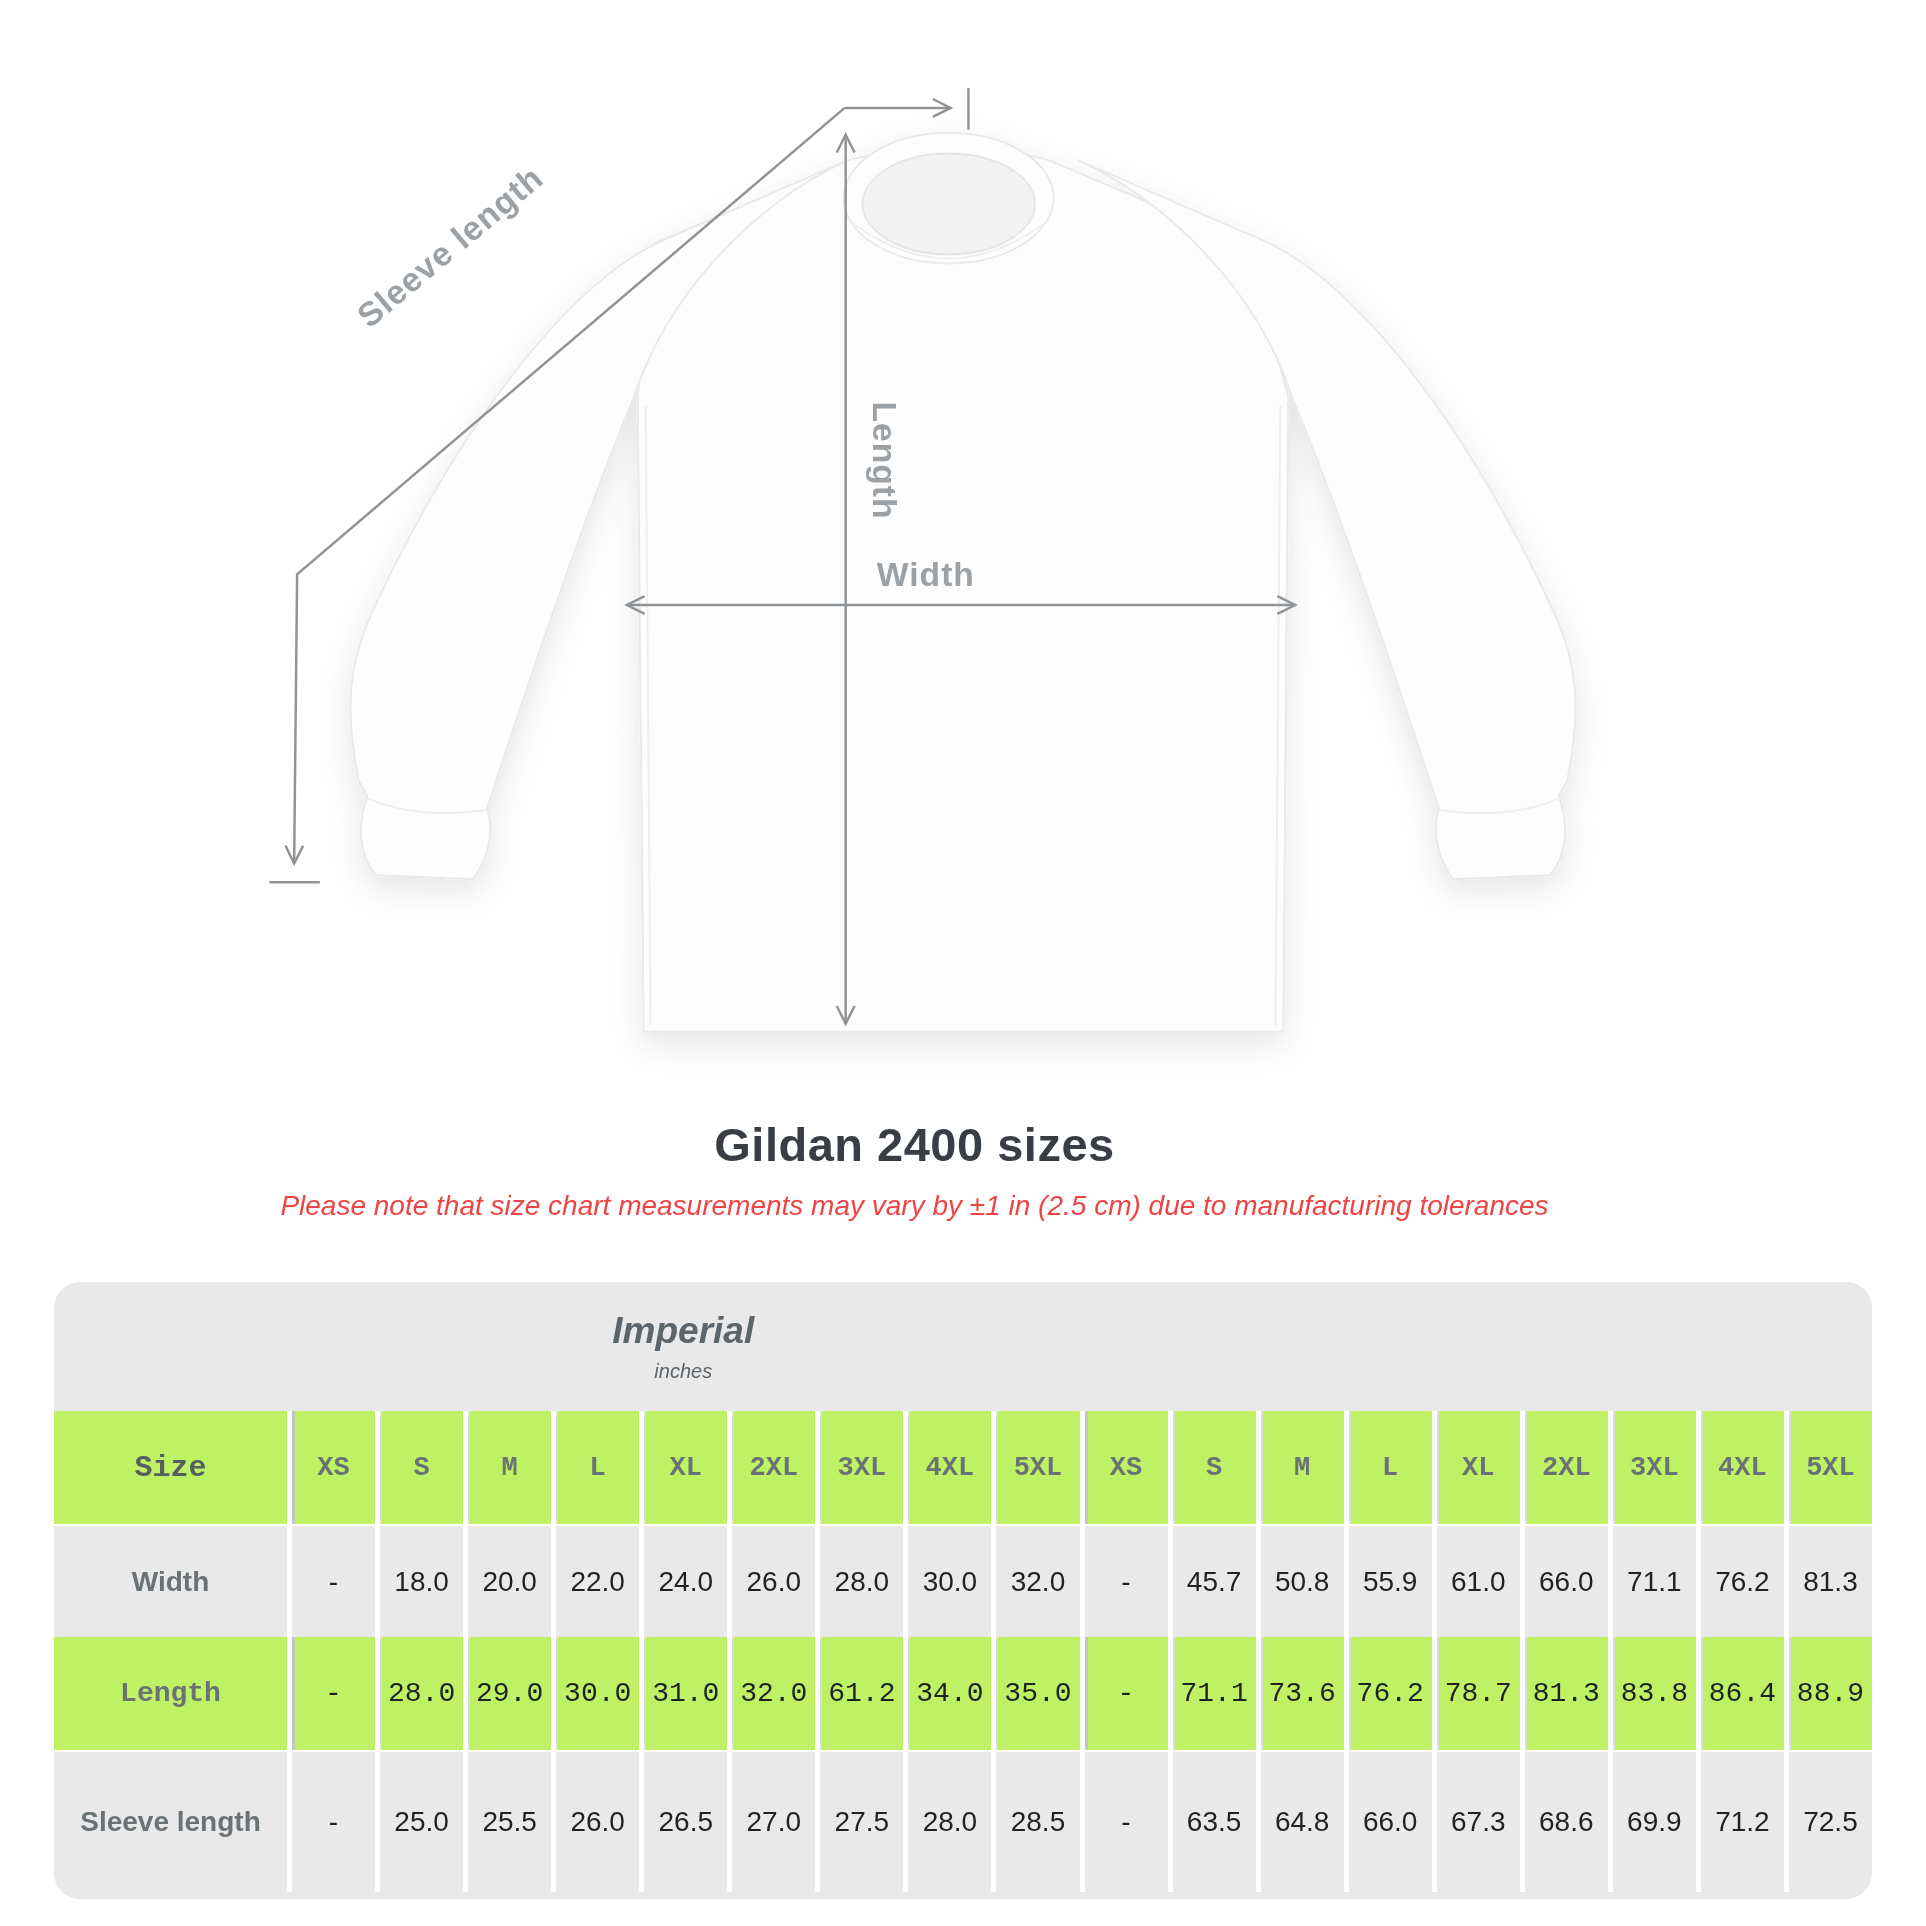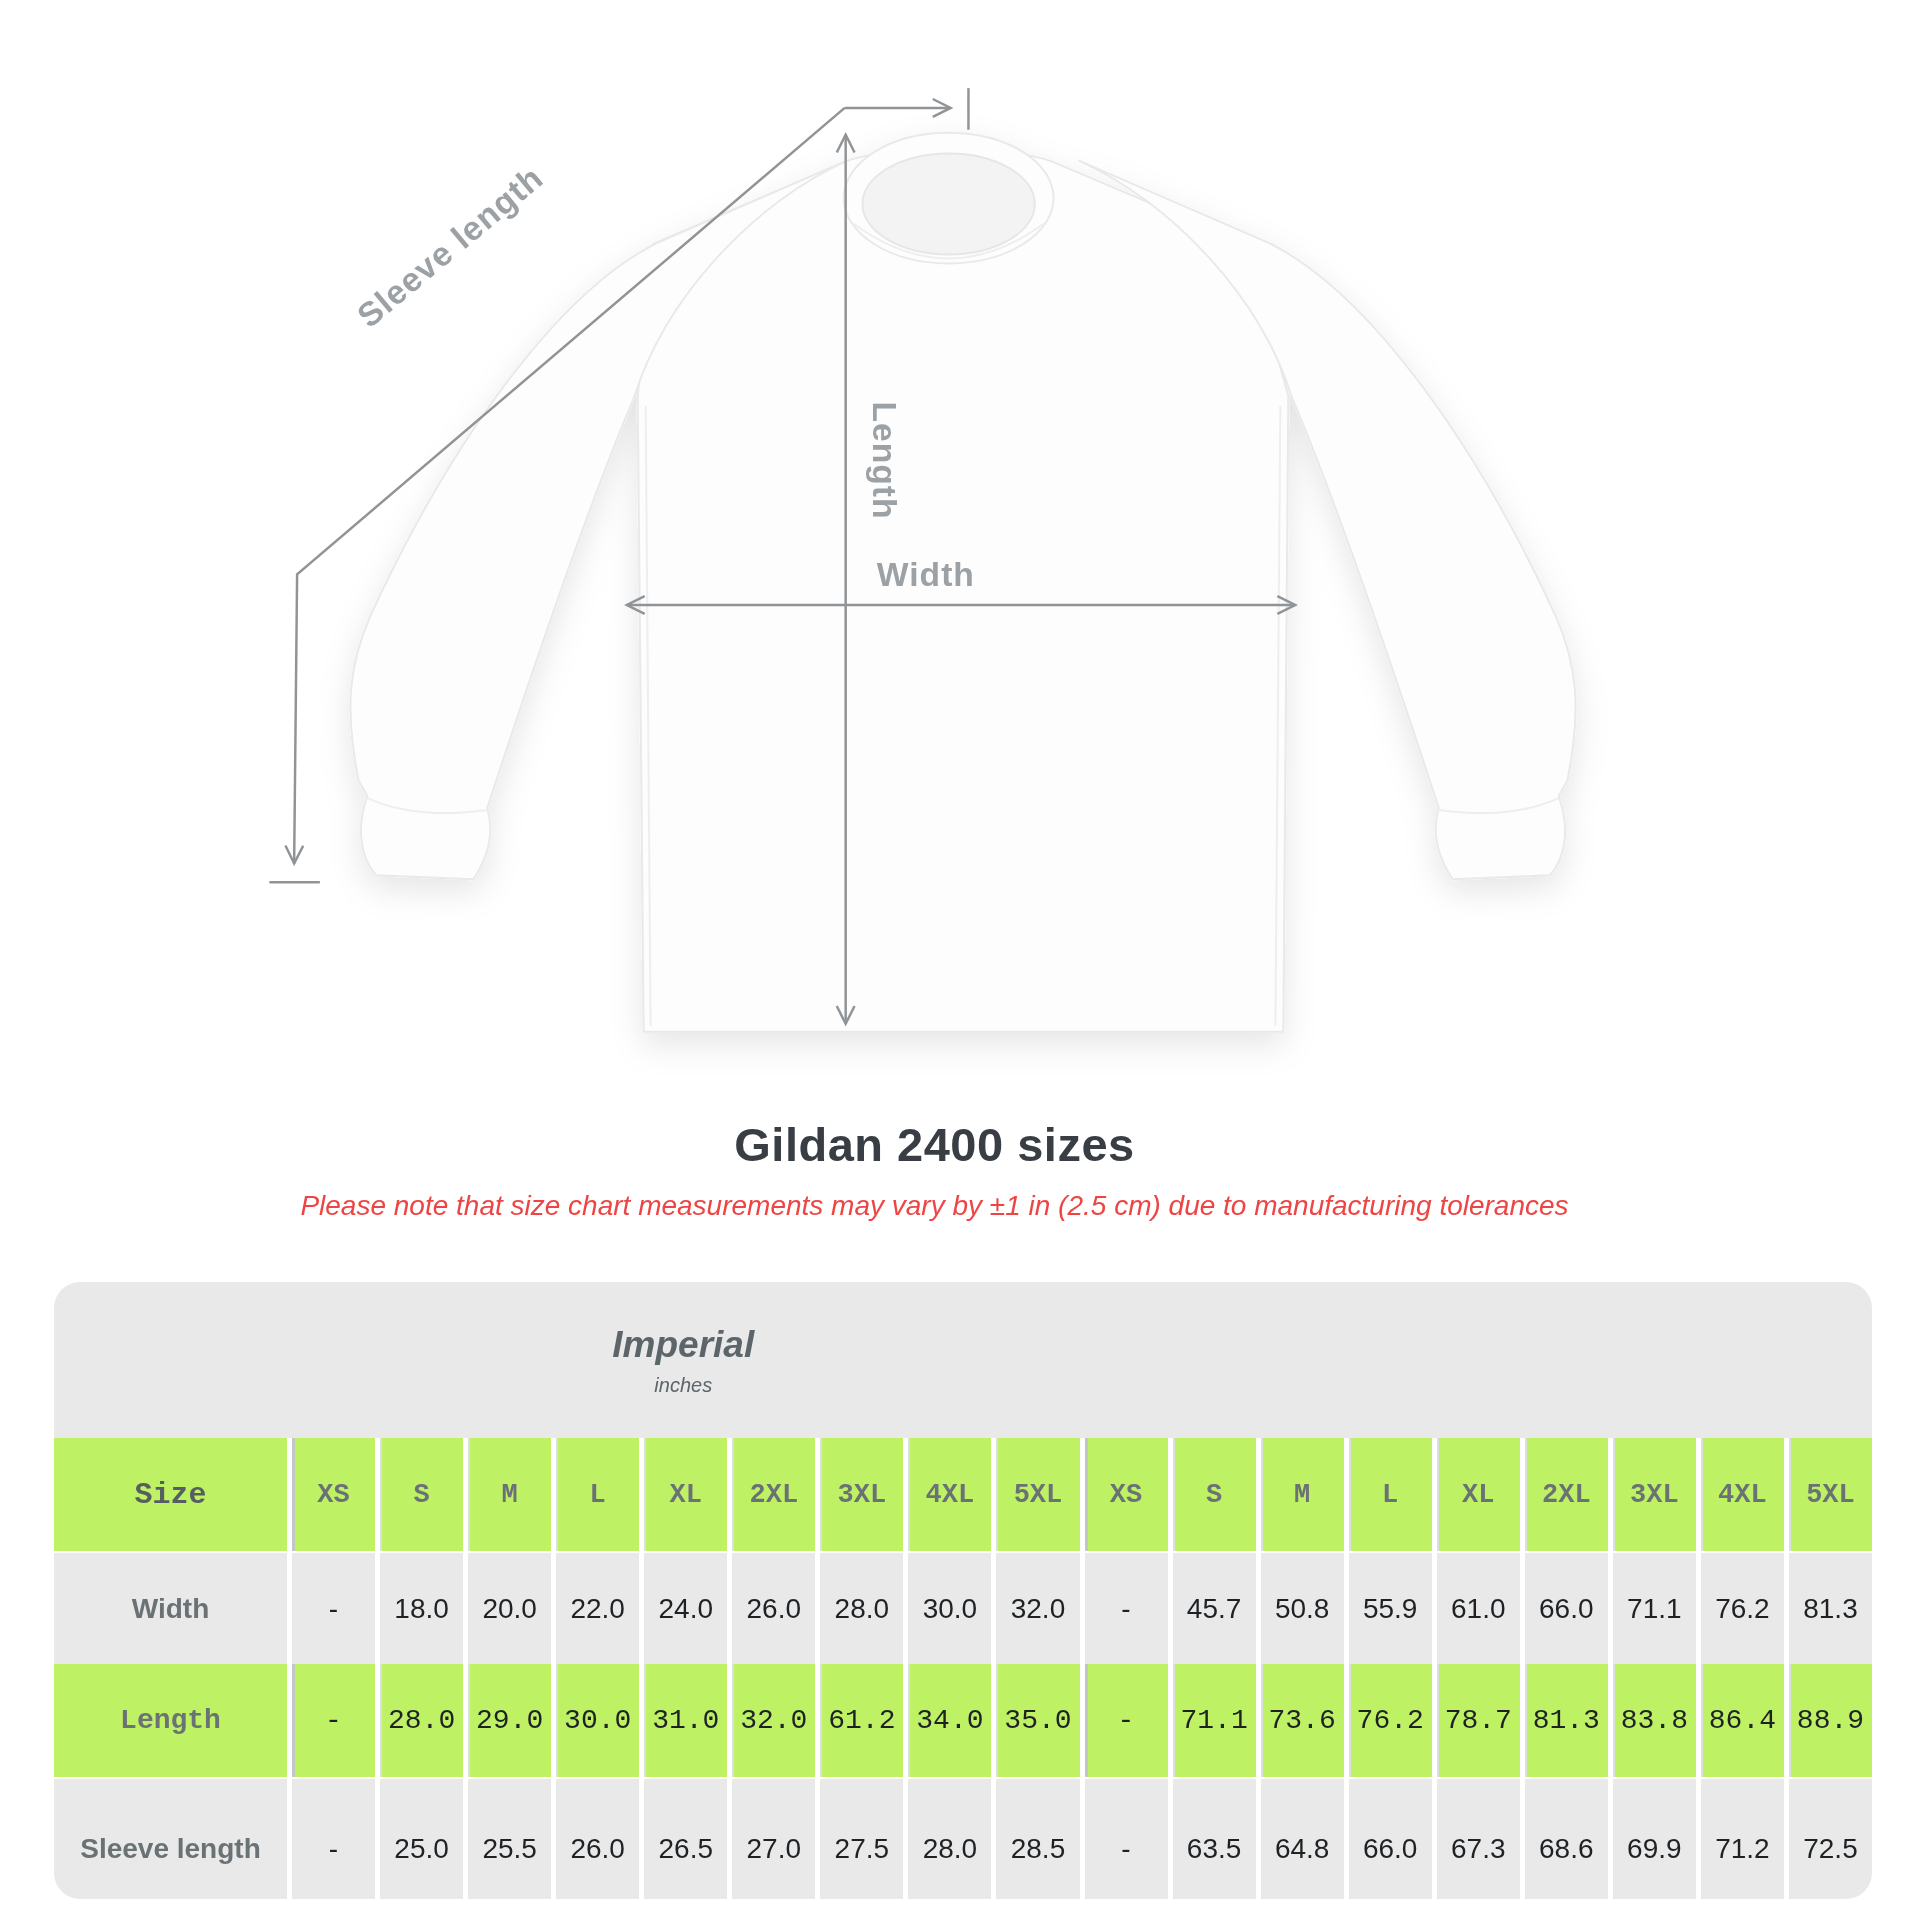--- a/index.html
+++ b/index.html
@@ -11,34 +11,34 @@
   .diagram-wrap{position:absolute;top:0;left:0;width:1927px;height:1109px;}
   svg{display:block;}
   .shirt-shape{fill:#fdfdfd;stroke:#e9e9e9;stroke-width:2;}
   .seam{fill:none;stroke:#eeeeee;stroke-width:2;}
   .mline{stroke:#909497;stroke-width:2.5;fill:none;}
   .mlabel{
     fill:#9ba1a5;font-size:34px;font-weight:bold;letter-spacing:1px;
     font-family:"Liberation Sans","DejaVu Sans",sans-serif;
   }
 
-  .heading{position:absolute;top:1117px;left:0;width:1829px;text-align:center;margin-left:20px;}
+  .heading{position:absolute;top:1117px;left:0;width:1829px;text-align:center;}
   .title{
     font-size:47px;font-weight:bold;color:#383e43;margin:0;letter-spacing:0.5px;
   }
   .subtitle{
     font-size:28px;font-style:italic;color:#ef4444;margin:18px 0 0 0;
   }
 
   .size-table{
     position:absolute;left:54px;top:1282px;width:1818px;height:617px;
     background:#e9e9e9;border-radius:26px;overflow:hidden;
   }
   .unit-band{
-    display:grid;grid-template-columns:233px repeat(18,1fr);height:156px;
+    display:grid;grid-template-columns:233px repeat(18,1fr);height:129px;
   }
   .unit-cell{display:flex;flex-direction:column;align-items:center;justify-content:center;}
   .unit-imperial{grid-column:2 / span 9;}
   .unit-metric{grid-column:11 / span 9;}
   .unit-label{font-size:37px;font-weight:bold;font-style:italic;color:#5c656a;}
   .unit-sub{font-size:20px;font-style:italic;color:#5c656a;margin-top:8px;}
 
   .grid{
     display:grid;grid-template-columns:233px repeat(18,1fr);
     grid-template-rows:113px 113px 113px 142px;

